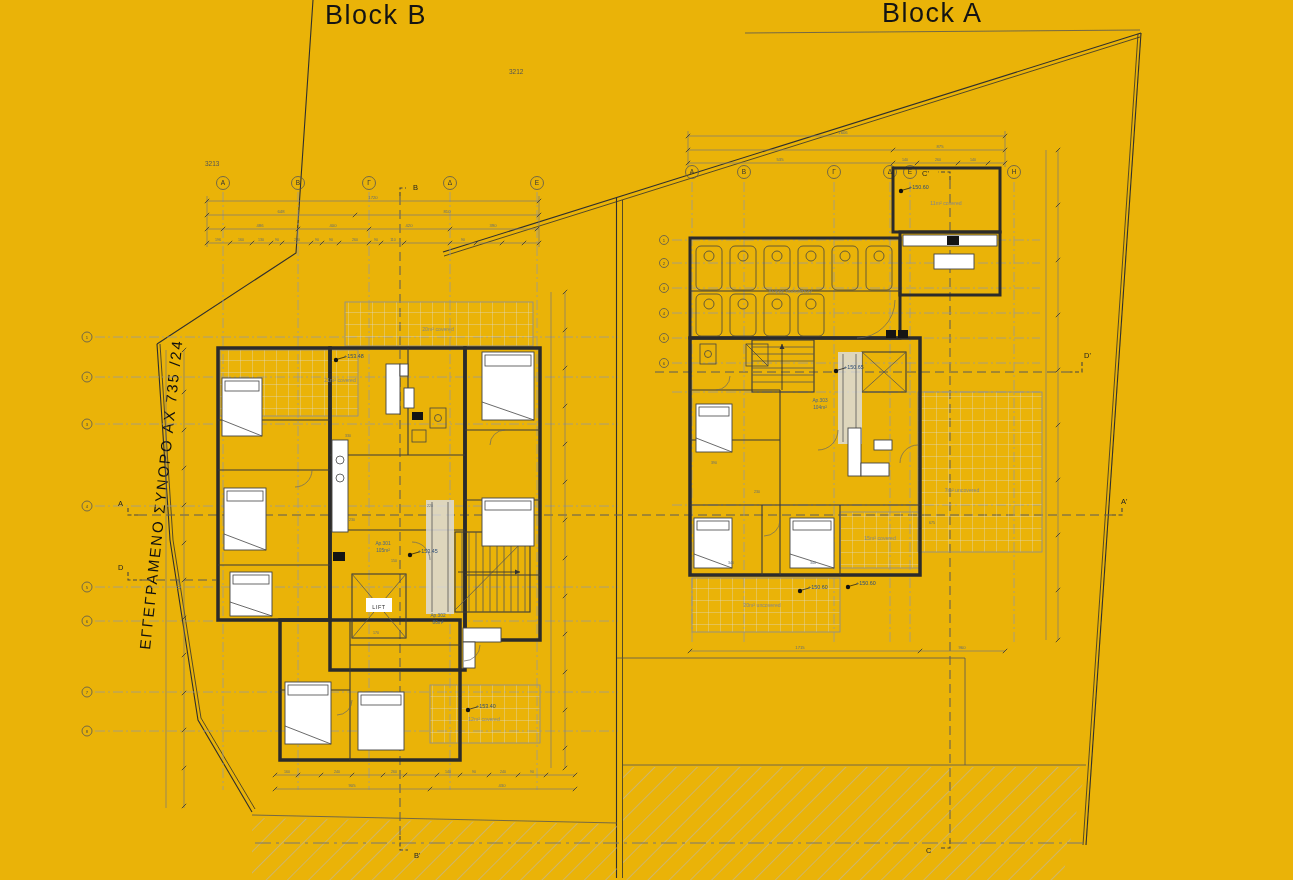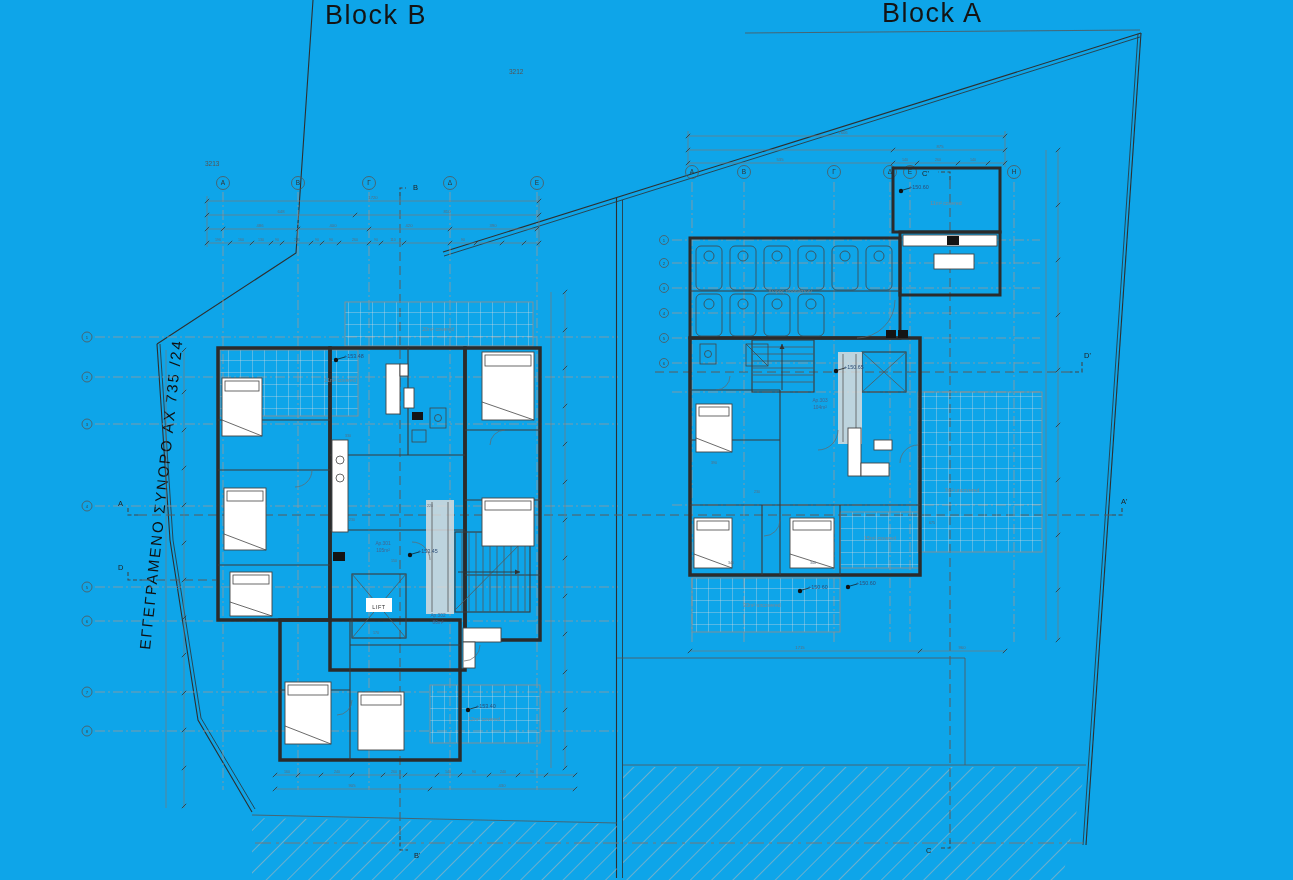--- a/index.html
+++ b/index.html
@@ -1,16 +1,16 @@
 <!DOCTYPE html>
 <html><head>
 <meta charset="utf-8">
 <style>
   html,body{margin:0;padding:0;background:#fff;}
-  .stage{position:relative;width:1293px;height:880px;background:#0ea5e9;overflow:hidden;
+  .stage{position:relative;width:1293px;height:880px;background:#eab308;overflow:hidden;
          font-family:"Liberation Sans",sans-serif;}
   svg text{font-family:"Liberation Sans",sans-serif;}
   .t-title{font-size:27px;fill:#141414;letter-spacing:1.5px;}
   .t-survey{font-size:6.5px;fill:#555;}
   .t-boundary{font-size:15px;fill:#101010;letter-spacing:2px;}
   .t-grid{font-size:6.5px;fill:#333;}
   .t-row{font-size:4.2px;fill:#444;}
   .t-dim{font-size:4.2px;fill:#5f6c7b;}
   .t-dim-s{font-size:3.6px;fill:#5f6c7b;}
   .t-area{font-size:5.2px;fill:#82868d;}

